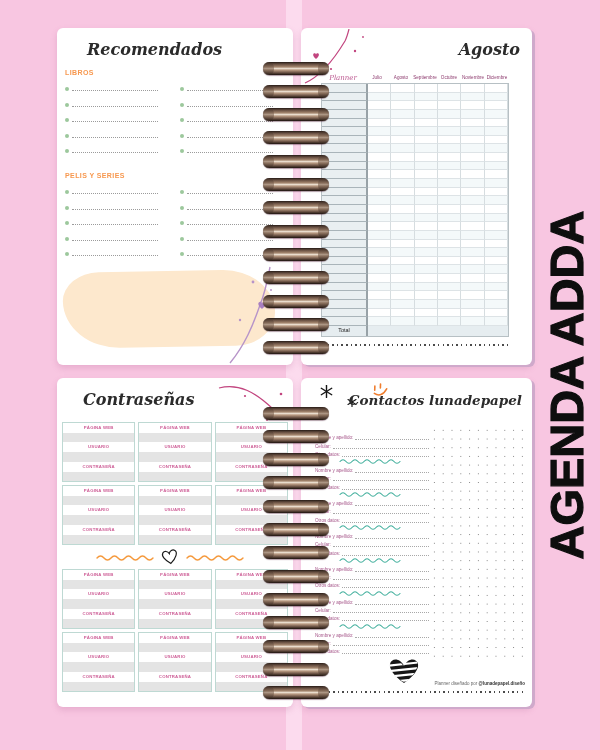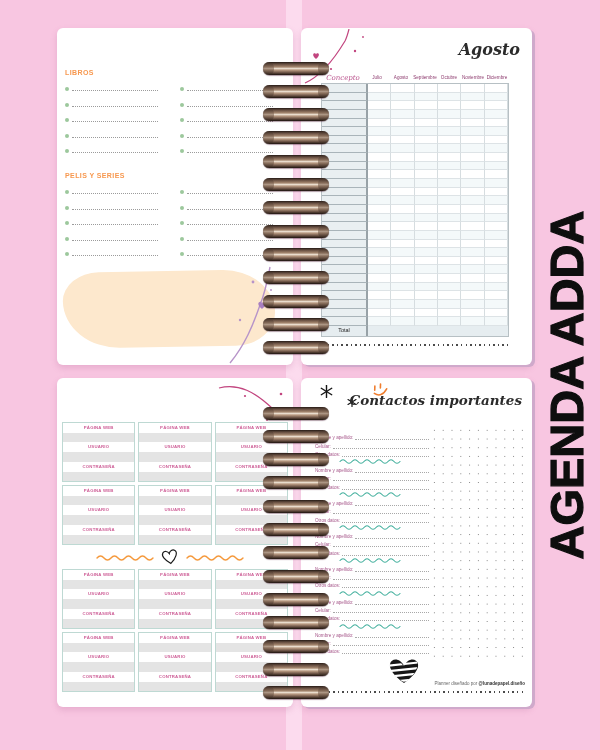--- a/index.html
+++ b/index.html
@@ -79,20 +79,21 @@
     transform-origin:center;white-space:nowrap;font-size:47px;font-weight:bold;color:#0e0e0e;
     letter-spacing:0px;-webkit-text-stroke:1.2px #0e0e0e;}
 </style>
 </head>
 <body>
 
 <div class="canvas">
   <div class="strip"></div>
 
   <div class="page pg-tl">
+    <div class="script-title" style="left:30px;top:12px;font-size:16px;">Recomendados</div>
 
     <div class="sec-label" style="left:8px;top:41px;">LIBROS</div>
     <div class="dot-rows" style="left:8px;top:55px;">
         <div class="dot-row">
           <span class="gdot"></span>
           <span class="dline"></span>
         </div>
         <div class="dot-row">
           <span class="gdot"></span>
           <span class="dline"></span>
@@ -190,21 +191,21 @@
       <path d="M2,54 C18,47 30,32 42,12 C44,8 45,4 46,0" fill="none" stroke="#c2457f" stroke-width="1.2"></path>
       <path d="M13,30 C10.5,28 9.5,26 10.5,24.8 C11.5,23.8 12.8,24.4 13,25.6 C13.3,24.4 14.6,23.8 15.6,24.8 C16.6,26 15.5,28 13,30 Z" fill="#c2457f"></path>
       <circle cx="28" cy="40" r="1.1" fill="#c2457f"></circle>
       <circle cx="52" cy="22" r="1.2" fill="#c2457f"></circle>
       <circle cx="60" cy="8" r="0.9" fill="#c2457f"></circle>
     </svg>
     <div class="script-title" style="right:12px;top:12px;font-size:16px;">Agosto</div>
 
     <div class="gastos-table">
       <div class="g-head">
-        <div class="g-concept-h">Concepto</div>
+        <div class="g-concept-h">Planner</div>
         <div style="flex:1;display:flex;">
             <div class="month-cell">Julio</div>
             <div class="month-cell">Agosto</div>
             <div class="month-cell">Septiembre</div>
             <div class="month-cell">Octubre</div>
             <div class="month-cell">Noviembre</div>
             <div class="month-cell">Diciembre</div>
           </div>
       </div>
       <div class="g-grid">
@@ -465,20 +466,21 @@
         <div class="g-total">
           <div class="t-label">Total</div>
           <div class="t-rest"></div>
         </div>
       </div>
     </div>
     <div class="dotted-rule" style="left:22px;top:316px;width:186px;"></div>
   </div>
 
   <div class="page pg-bl">
+    <div class="script-title" style="left:26px;top:12px;font-size:16px;">Contraseñas</div>
     <svg class="vine" style="left:158px;top:4px;" width="78" height="44" viewBox="0 0 78 44">
       <path d="M4,6 C24,1 40,10 58,27" fill="none" stroke="#c2457f" stroke-width="1.2"></path>
       <path d="M58,27 C61,25.5 64,25.8 65.5,27.8 C66.8,29.8 64.8,32 61.8,31.6 C59.5,31.2 58,29.5 58,27 Z" fill="#c2457f"></path>
       <circle cx="30" cy="14" r="1.1" fill="#c2457f"></circle>
       <circle cx="66" cy="12" r="1.3" fill="#c2457f"></circle>
       <circle cx="52" cy="38" r="0.9" fill="#c2457f"></circle>
     </svg>
 
     <div class="cards-grid" style="top:44px;">
         <div class="pcard">
@@ -610,21 +612,21 @@
           <line x1="10.8" y1="3" x2="1.2" y2="9"></line>
       </g>
     </svg>
     <svg class="doodle" style="left:70px;top:4px;transform:rotate(-12deg);" width="20" height="18" viewBox="0 0 20 18">
       <g stroke="#ef7d2e" stroke-width="1.6" stroke-linecap="round" fill="none">
         <path d="M5,3 L4,7"></path>
           <path d="M11,2 L10,6"></path>
           <path d="M3,10 Q9,16 16,8"></path>
       </g>
     </svg>
-    <div class="script-title" style="right:10px;top:14px;font-size:13.5px;">Contactos importantes</div>
+    <div class="script-title" style="right:10px;top:14px;font-size:13.5px;">Contactos lunadepapel</div>
 
     <div class="contacts-col">
         <div class="cblock">
           <div class="cline">
             <span class="clabel">Nombre y apellido:</span>
             <span class="cdots"></span>
           </div>
           <div class="cline">
             <span class="clabel">Celular:</span>
             <span class="cdots"></span>

